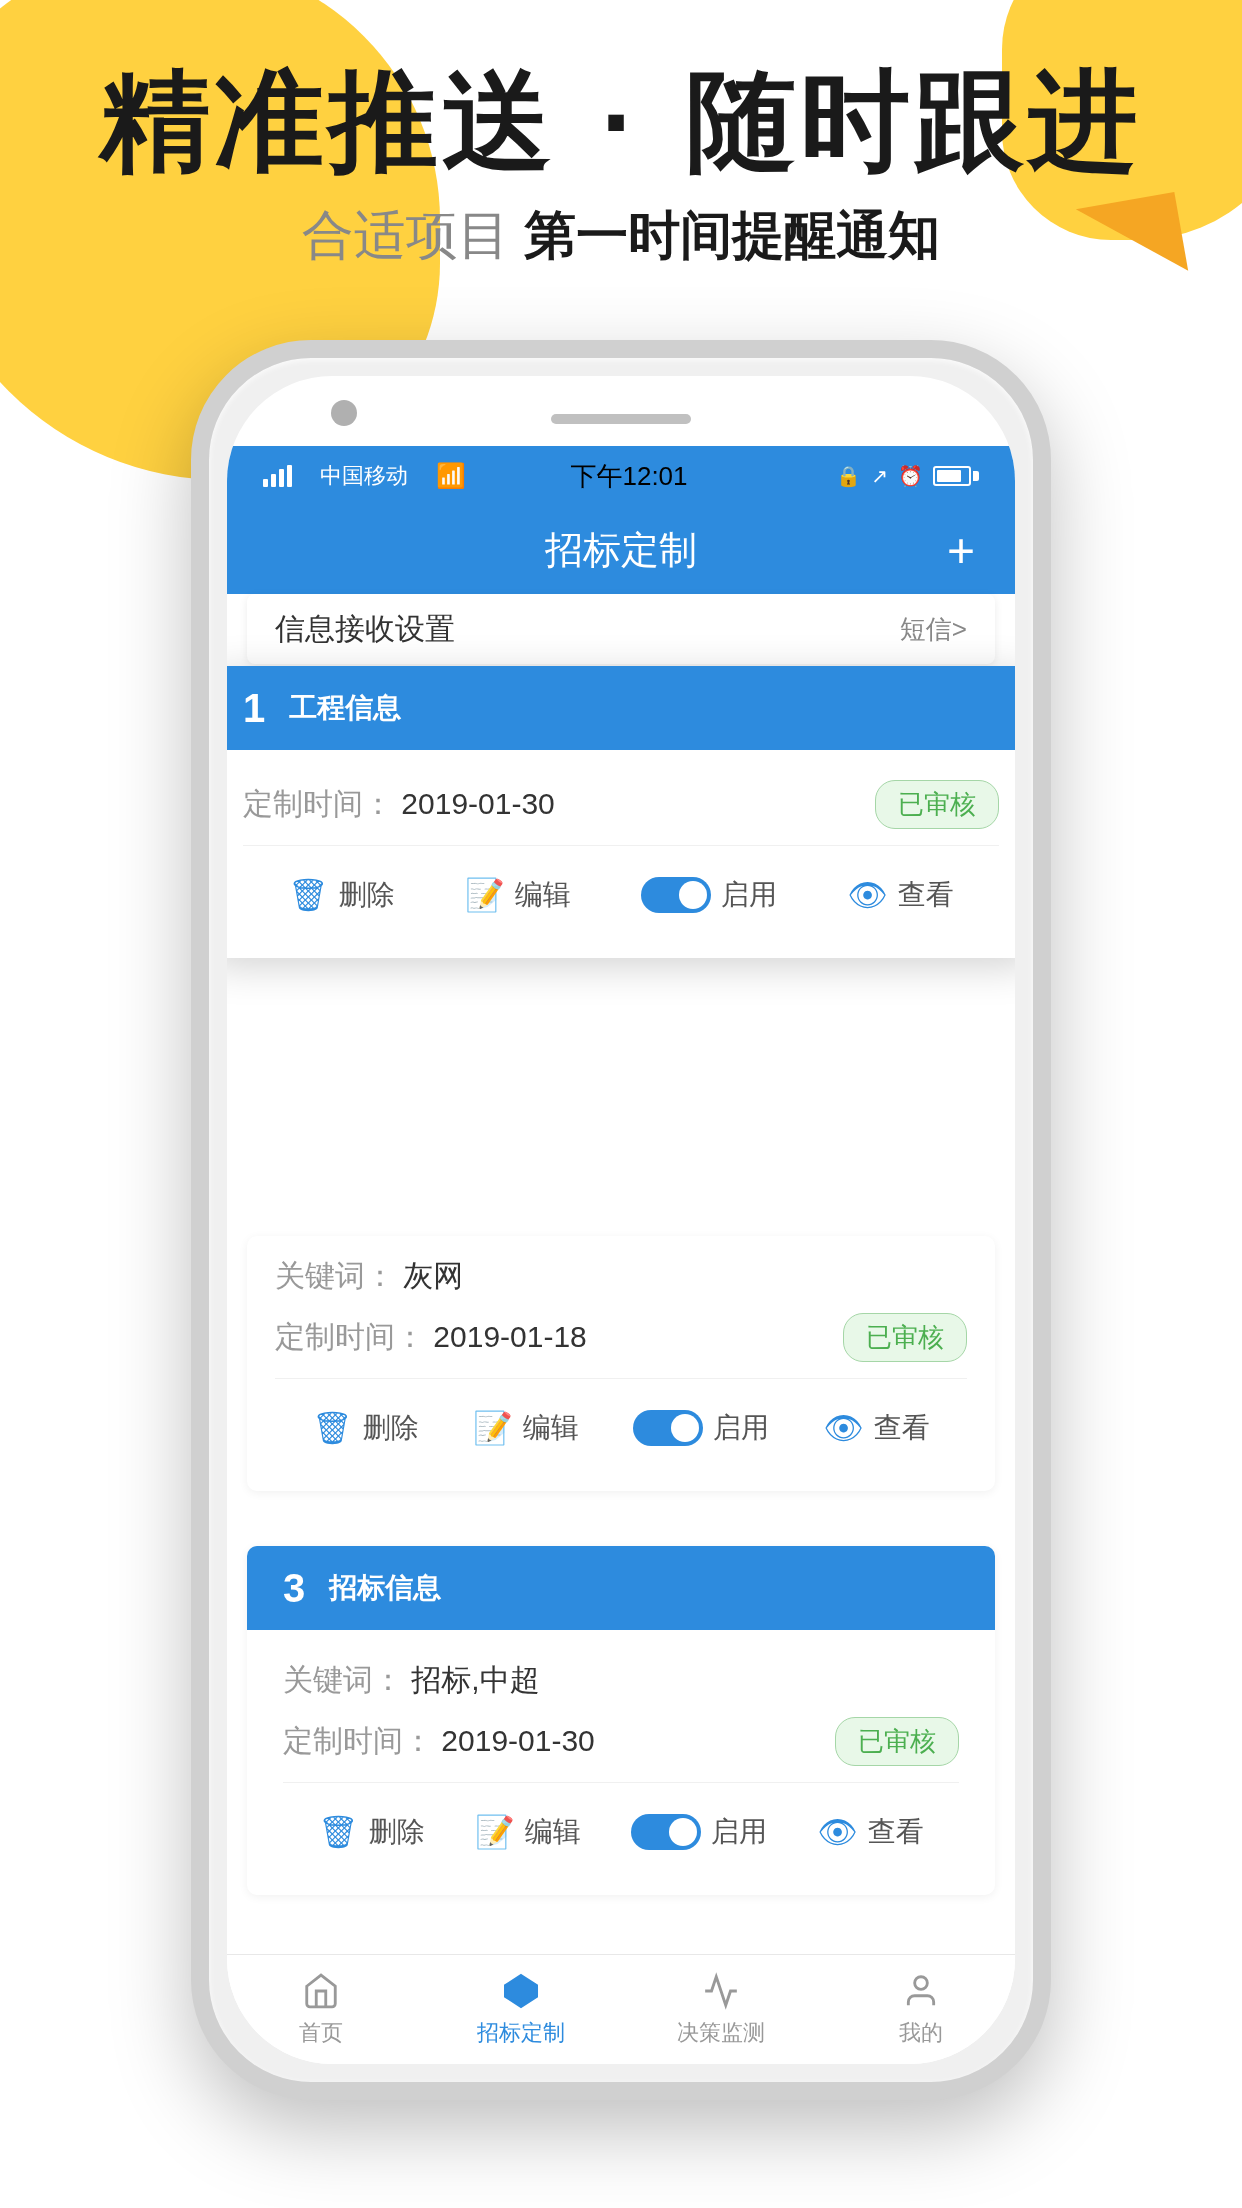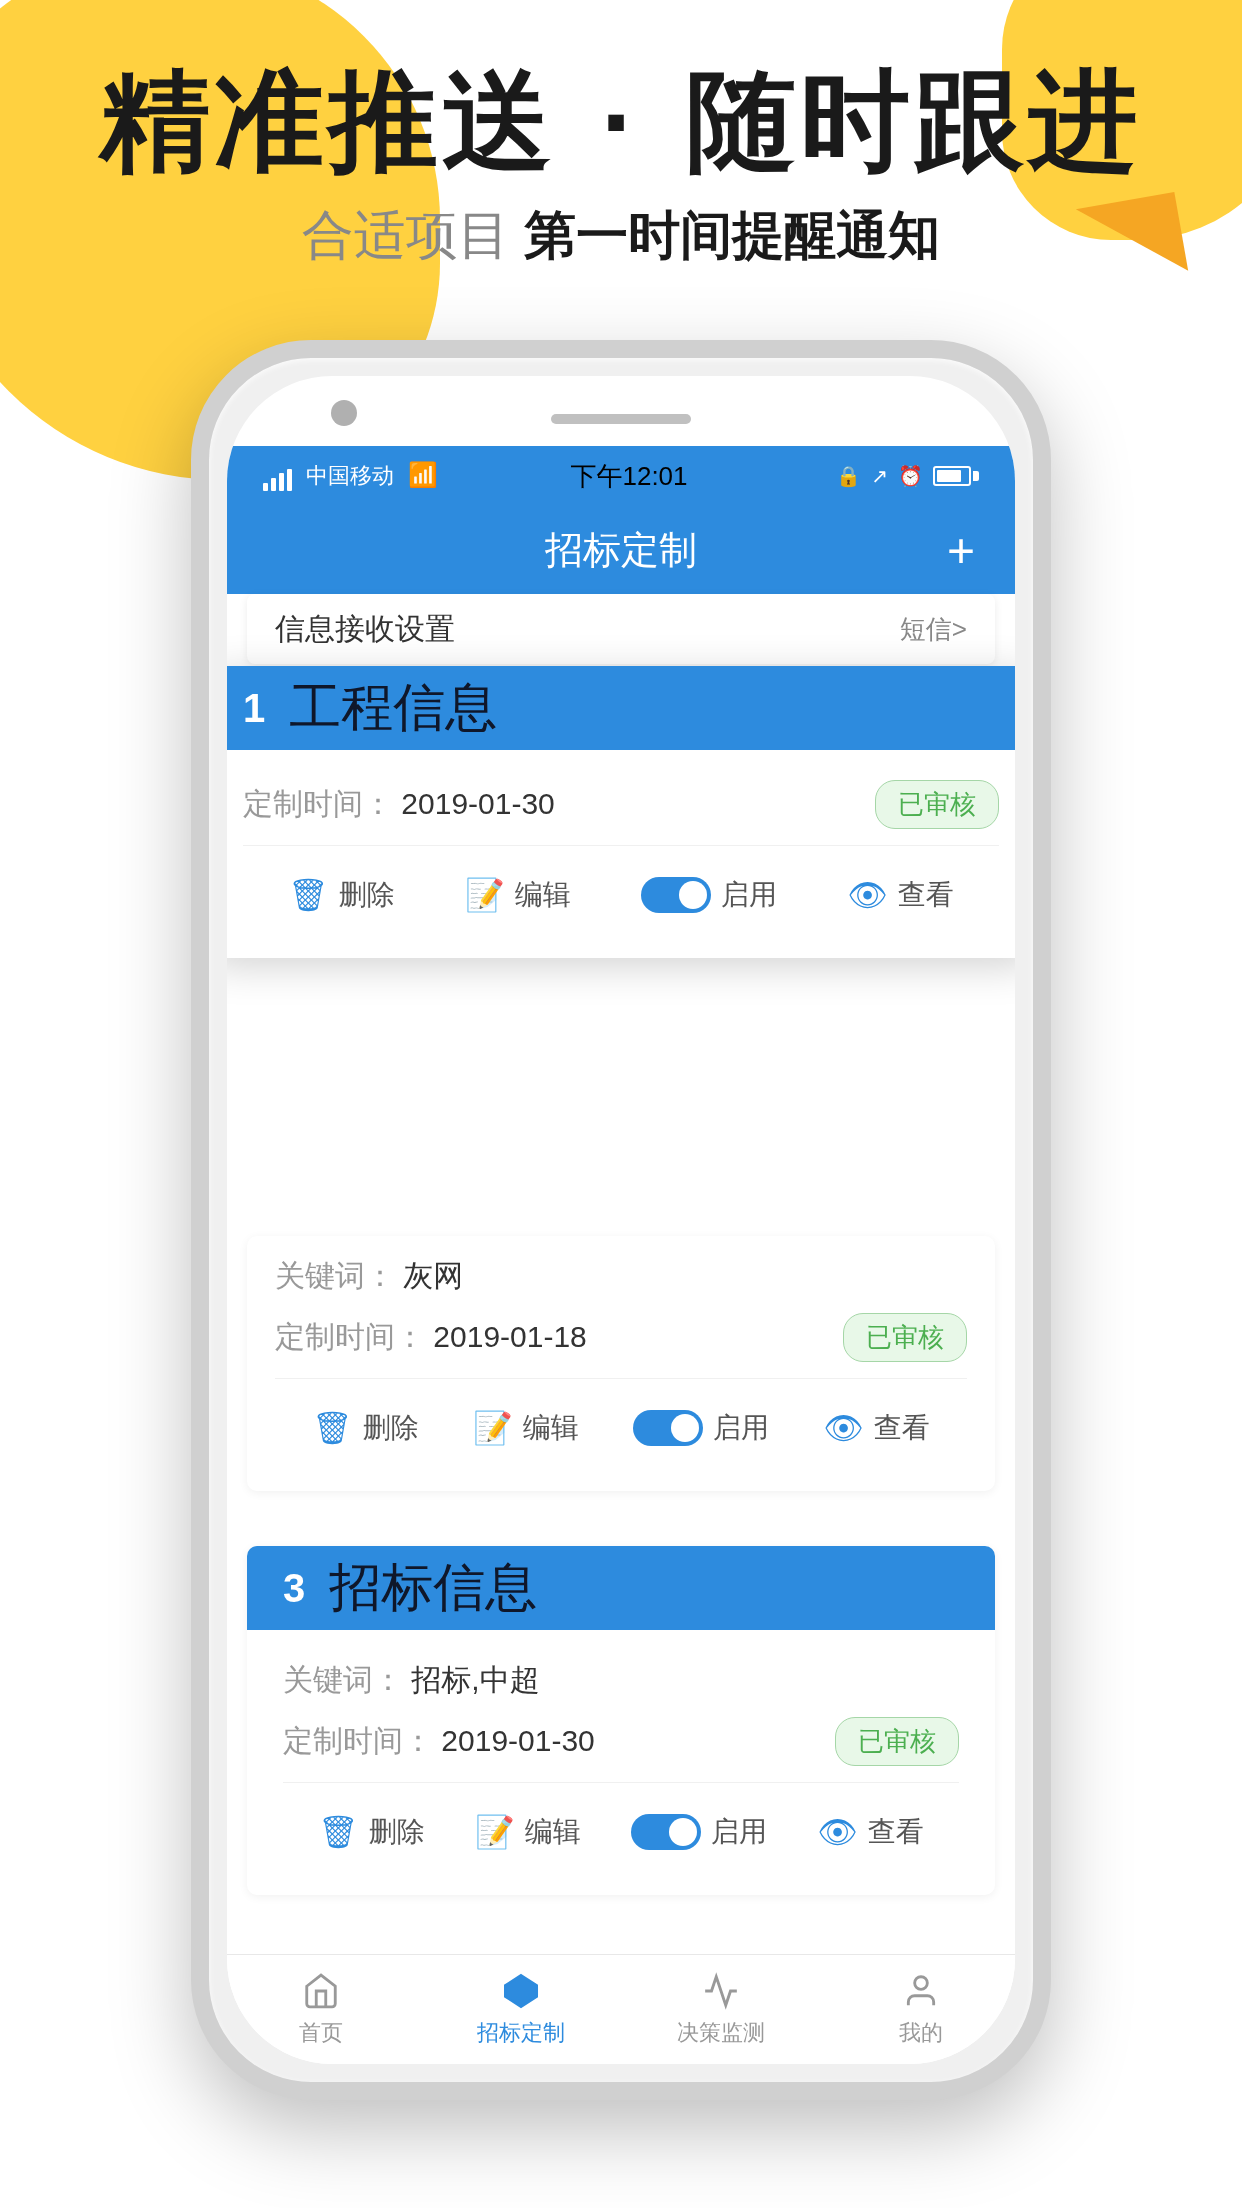--- a/index.html
+++ b/index.html
@@ -129,21 +129,22 @@
       height: 60px;
       background: #2d8bde;
       display: flex;
       align-items: center;
       justify-content: space-between;
       padding: 0 36px;
       z-index: 10;
     }
     .status-left {
       display: flex;
-      gap: 14px;
+      align-items: center;
+      gap: 28px;
       font-size: 24px;
       color: white;
     }
     .status-time {
       font-size: 26px;
       color: #000000;
       font-weight: 500;
       position: absolute;
       left: 50%;
       transform: translateX(-50%);
@@ -226,23 +227,23 @@
       align-items: center;
       padding: 0 36px;
       gap: 24px;
     }
     .card-number {
       font-size: 40px;
       color: white;
       font-weight: 700;
     }
     .card-header-title {
-      font-size: 52px;
-      color: #0f172a;
-      font-weight: 400;
+      font-size: 28px;
+      color: #ffffff;
+      font-weight: 700;
     }
     .card-body {
       padding: 30px 36px 20px;
     }
     .card-row {
       font-size: 30px;
       color: #555;
       margin-bottom: 16px;
       display: flex;
       align-items: center;

